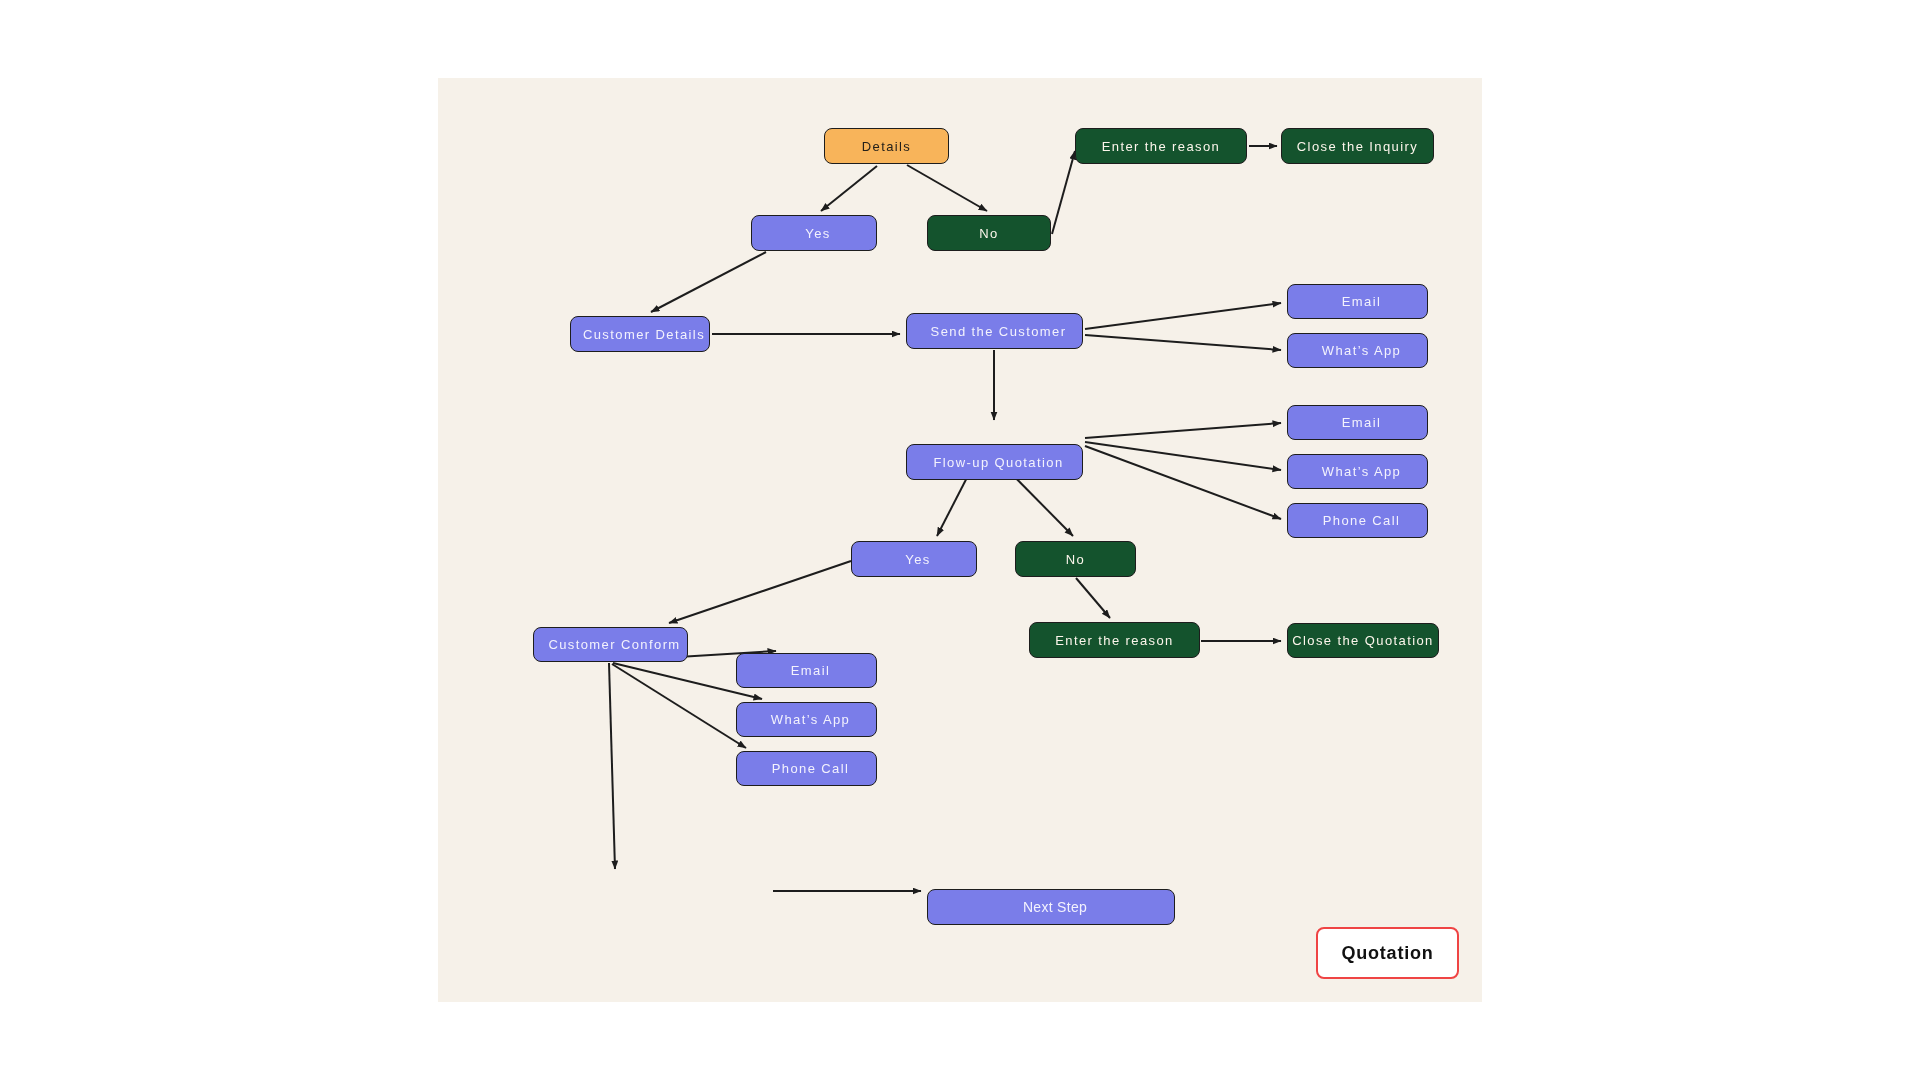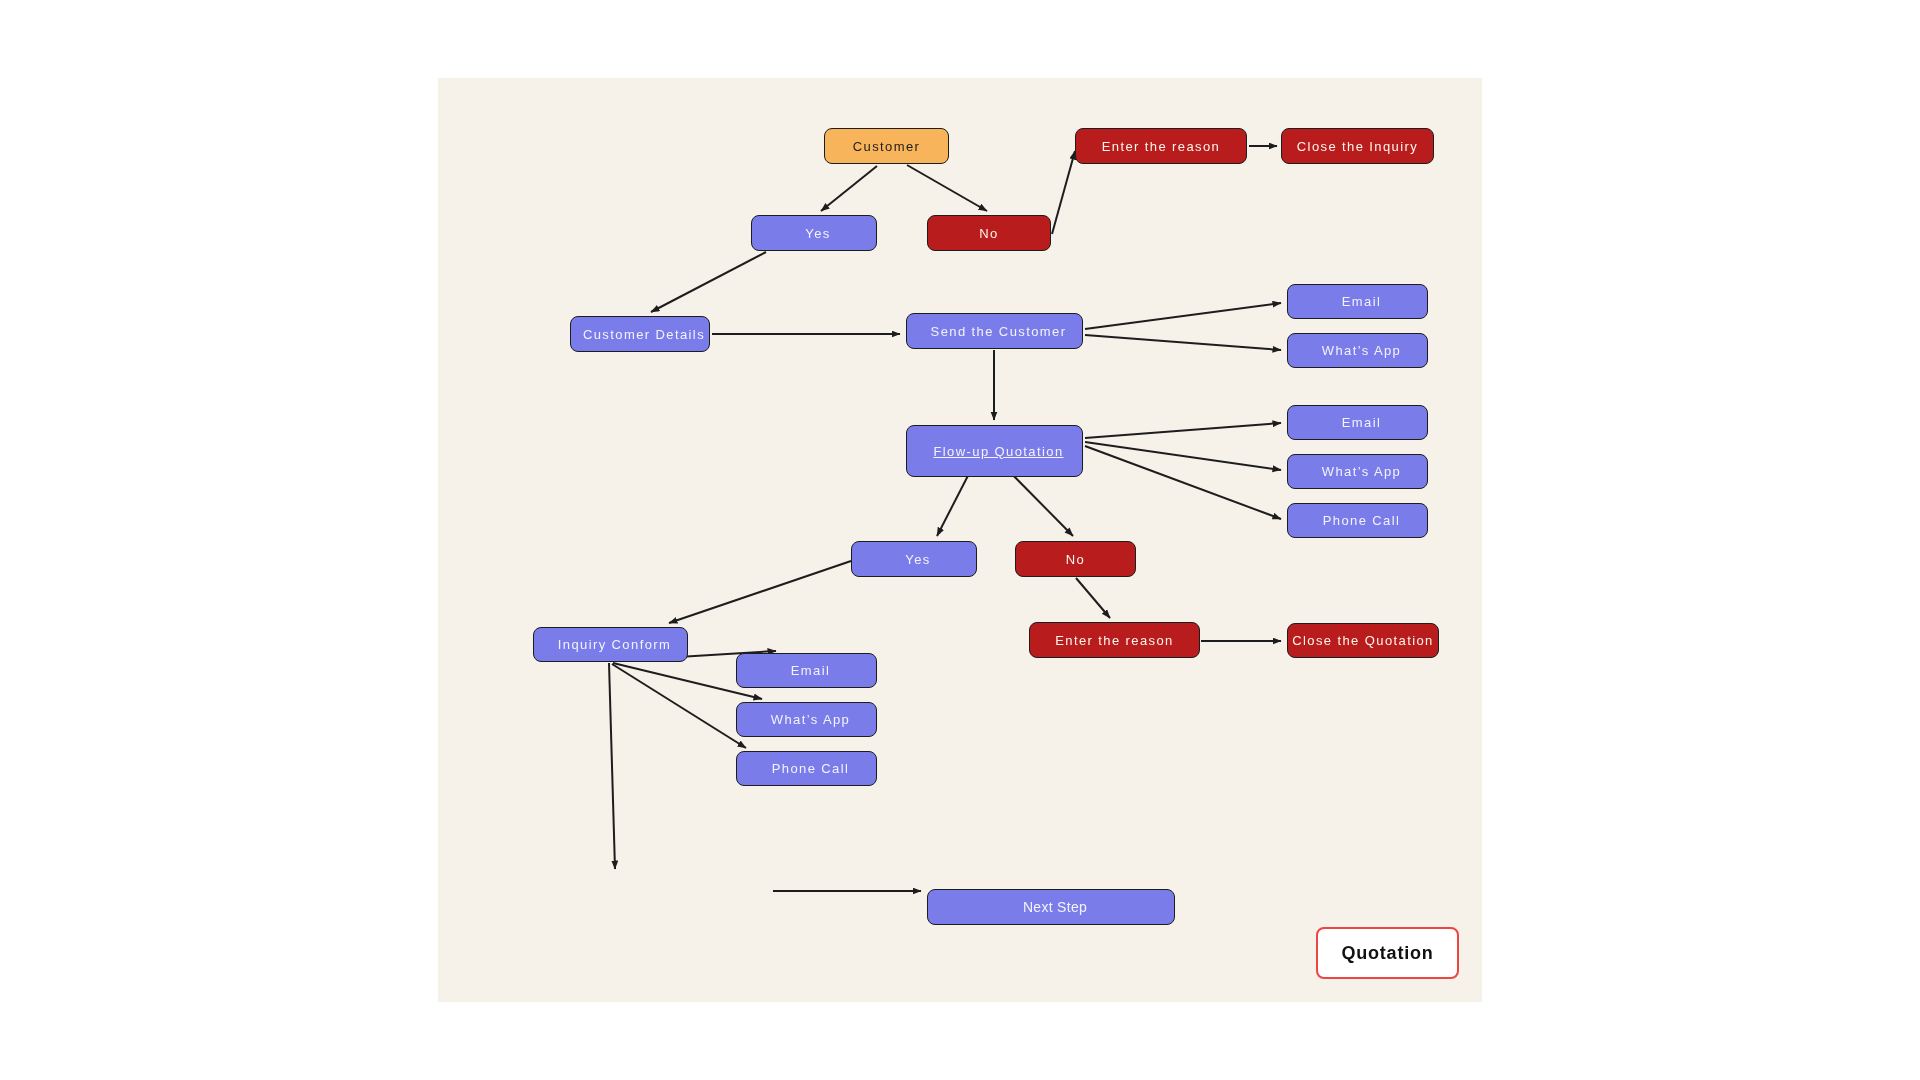--- a/index.html
+++ b/index.html
@@ -46,21 +46,21 @@
     text-align: center;
     cursor: pointer;
     overflow: hidden;
   }
   .node.purple {
     background: #7a7de9;
     color: #f3f2fd;
     padding-left: 8px;
   }
   .node.orange {
-    background: #b91c1c;
+    background: #14532d;
     color: #fdf6ec;
   }
   .node.orange-dark {
     background: #f8b45a;
     color: #24201a;
   }
   .node.plain {
     letter-spacing: 0.3px;
     font-size: 14px;
   }
@@ -106,36 +106,36 @@
       <line x1="1076" y1="578" x2="1110" y2="618" marker-end="url(#ah)"></line>
       <line x1="1201" y1="641" x2="1281" y2="641" marker-end="url(#ah)"></line>
       <line x1="613" y1="661" x2="776" y2="651" marker-end="url(#ah)"></line>
       <line x1="613" y1="663" x2="762" y2="699" marker-end="url(#ah)"></line>
       <line x1="612" y1="664" x2="746" y2="748" marker-end="url(#ah)"></line>
       <line x1="609" y1="663" x2="615" y2="869" marker-end="url(#ah)"></line>
       <line x1="773" y1="891" x2="921" y2="891" marker-end="url(#ah)"></line>
     </g>
   </svg>
 
-  <div class="node orange-dark" style="left:824px;  top:128px; width:125px; height:36px;">Customer</div>
+  <div class="node orange-dark" style="left:824px;  top:128px; width:125px; height:36px;">Details</div>
   <div class="node orange" style="left:1075px; top:128px; width:172px; height:36px;">Enter the reason</div>
   <div class="node orange" style="left:1281px; top:128px; width:153px; height:36px;">Close the Inquiry</div>
   <div class="node purple" style="left:751px;  top:215px; width:126px; height:36px;">Yes</div>
   <div class="node orange" style="left:927px;  top:215px; width:124px; height:36px;">No</div>
   <div class="node purple" style="left:570px;  top:316px; width:140px; height:36px;">Customer Details</div>
   <div class="node purple" style="left:906px;  top:313px; width:177px; height:36px;">Send the Customer</div>
   <div class="node purple" style="left:1287px; top:284px; width:141px; height:35px;">Email</div>
   <div class="node purple" style="left:1287px; top:333px; width:141px; height:35px;">What’s App</div>
-  <div class="node purple" style="left:906px;  top:425px; width:177px; height:52px;text-decoration:underline;">Flow-up Quotation</div>
+  <div class="node purple" style="left:906px;  top:444px; width:177px; height:36px;">Flow-up Quotation</div>
   <div class="node purple" style="left:1287px; top:405px; width:141px; height:35px;">Email</div>
   <div class="node purple" style="left:1287px; top:454px; width:141px; height:35px;">What’s App</div>
   <div class="node purple" style="left:1287px; top:503px; width:141px; height:35px;">Phone Call</div>
   <div class="node purple" style="left:851px;  top:541px; width:126px; height:36px;">Yes</div>
   <div class="node orange" style="left:1015px; top:541px; width:121px; height:36px;">No</div>
-  <div class="node purple" style="left:533px;  top:627px; width:155px; height:35px;">Inquiry Conform</div>
+  <div class="node purple" style="left:533px;  top:627px; width:155px; height:35px;">Customer Conform</div>
   <div class="node orange" style="left:1029px; top:622px; width:171px; height:36px;">Enter the reason</div>
   <div class="node orange" style="left:1287px; top:623px; width:152px; height:35px;">Close the Quotation</div>
   <div class="node purple" style="left:736px;  top:653px; width:141px; height:35px;">Email</div>
   <div class="node purple" style="left:736px;  top:702px; width:141px; height:35px;">What’s App</div>
   <div class="node purple" style="left:736px;  top:751px; width:141px; height:35px;">Phone Call</div>
   <div class="node purple plain" style="left:927px; top:889px; width:248px; height:36px;">Next Step</div>
   <div class="node card" style="left:1316px; top:927px; width:143px; height:52px;">Quotation</div>
 
 </div>
 

